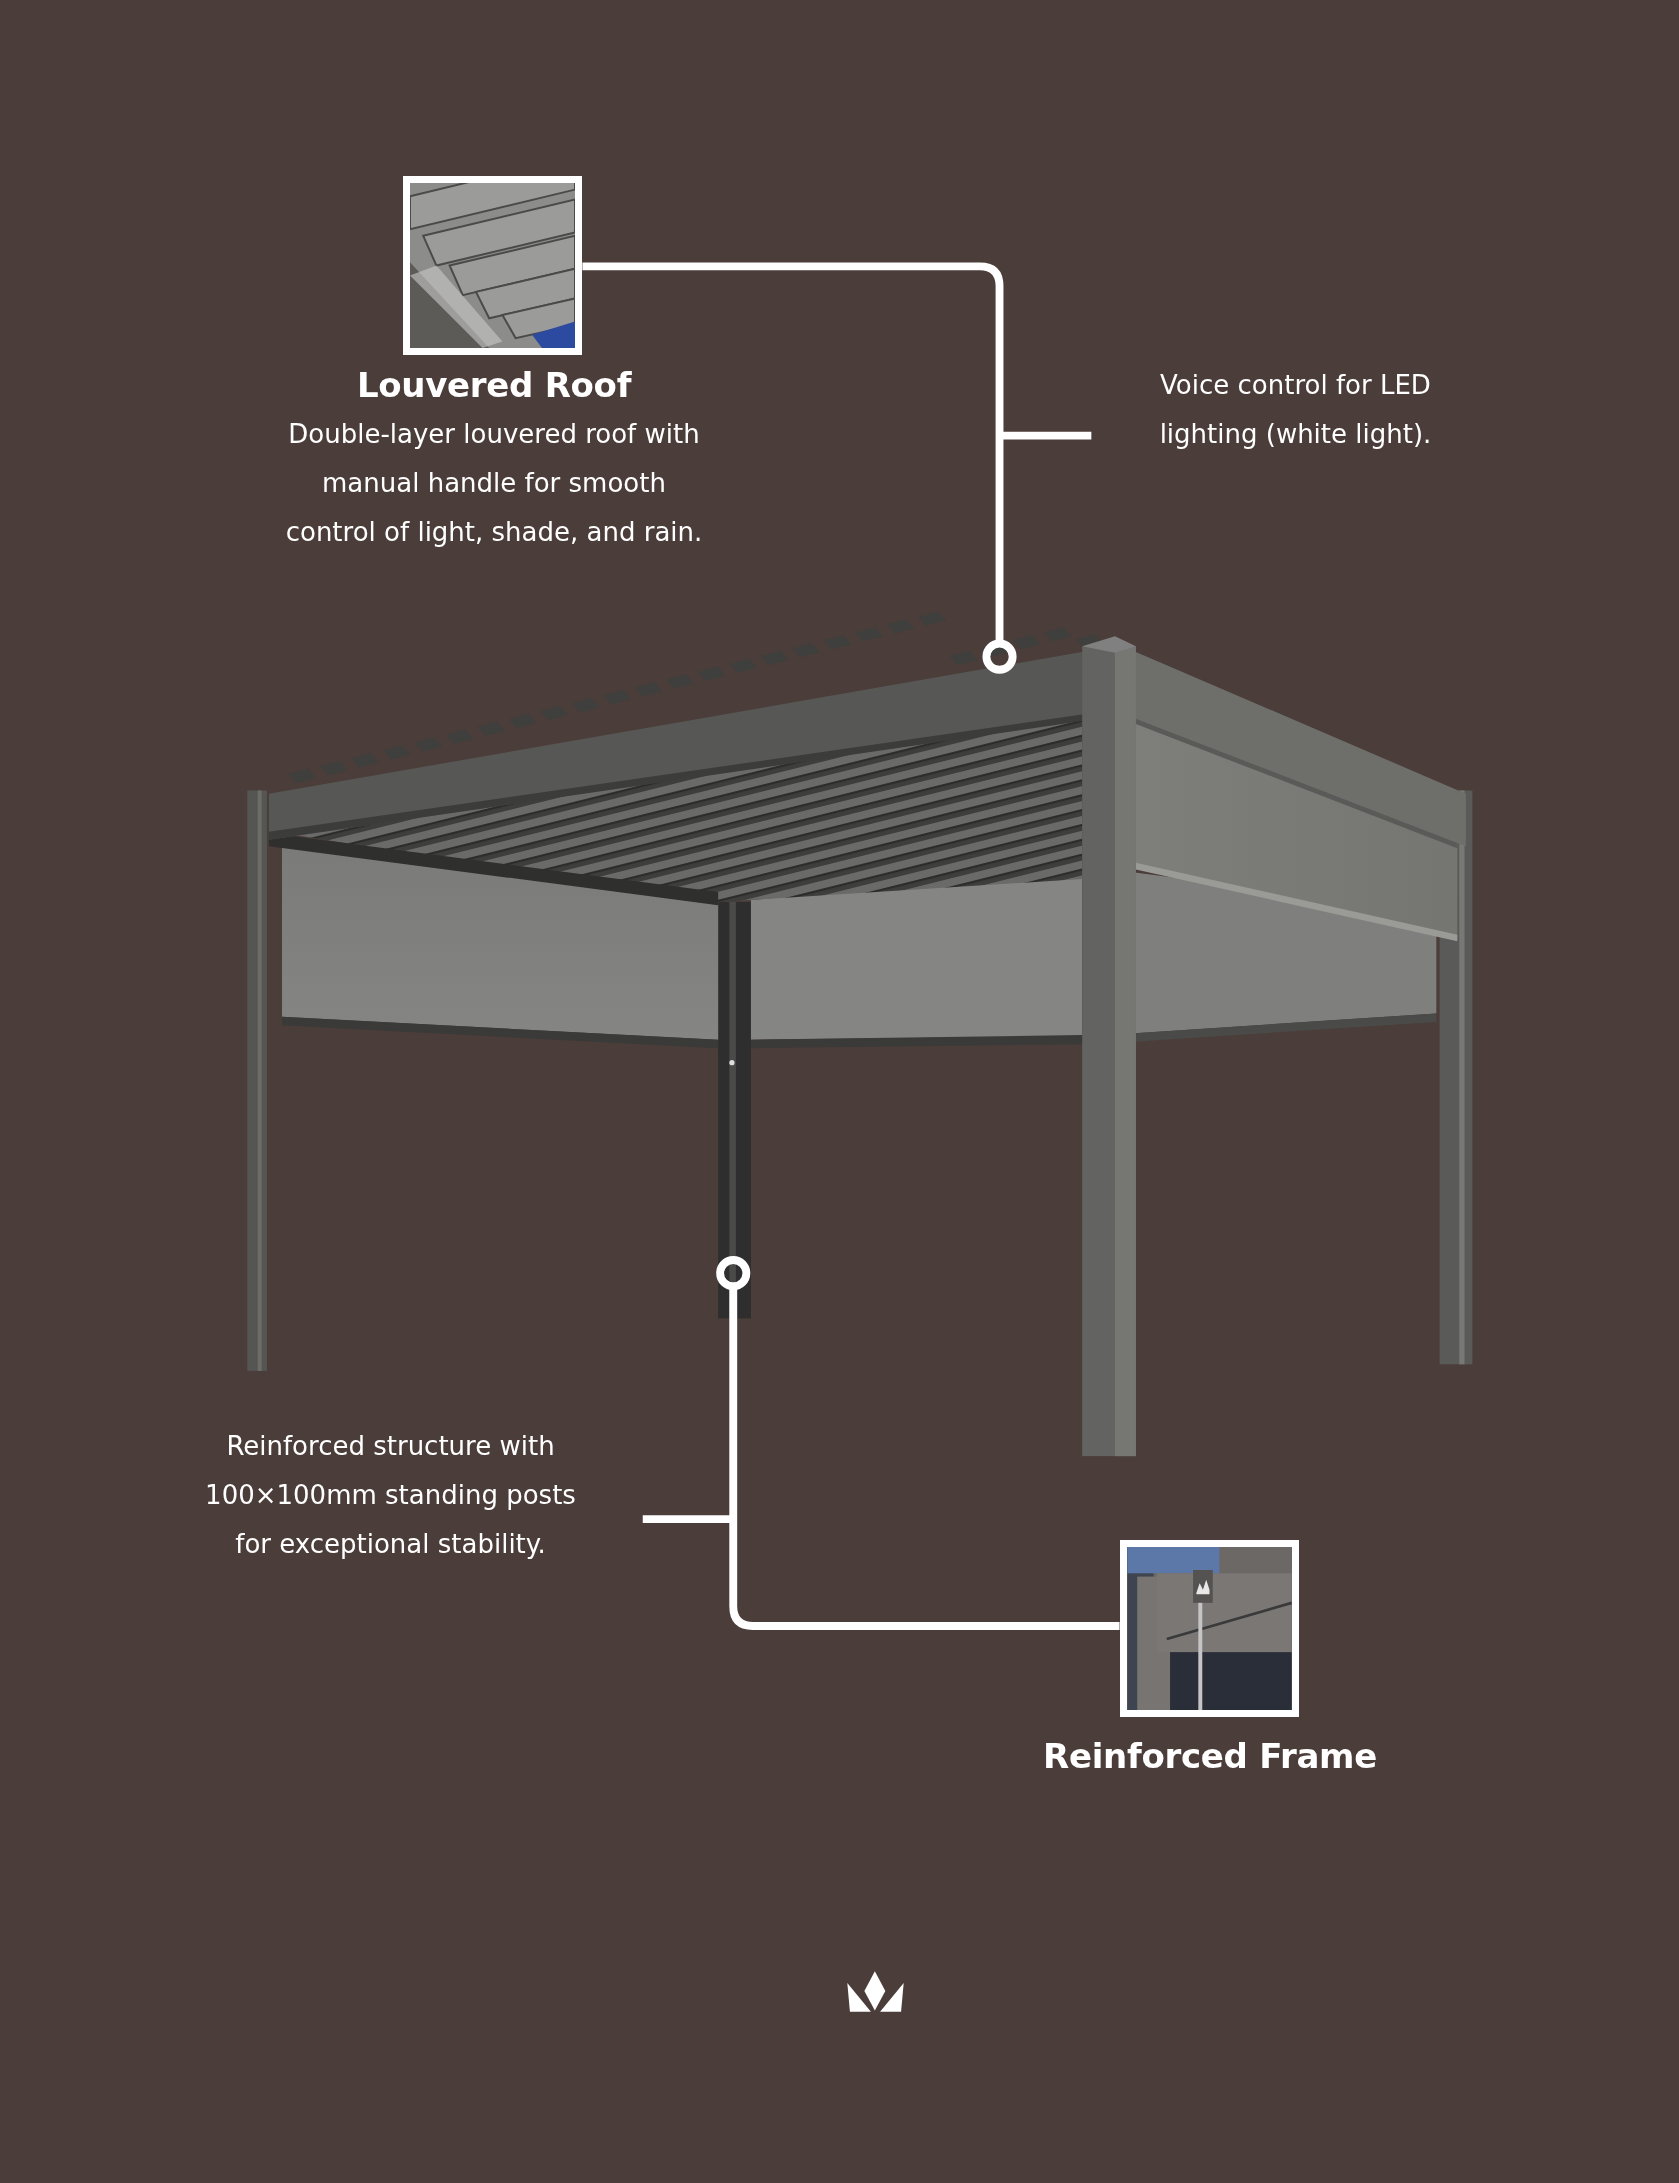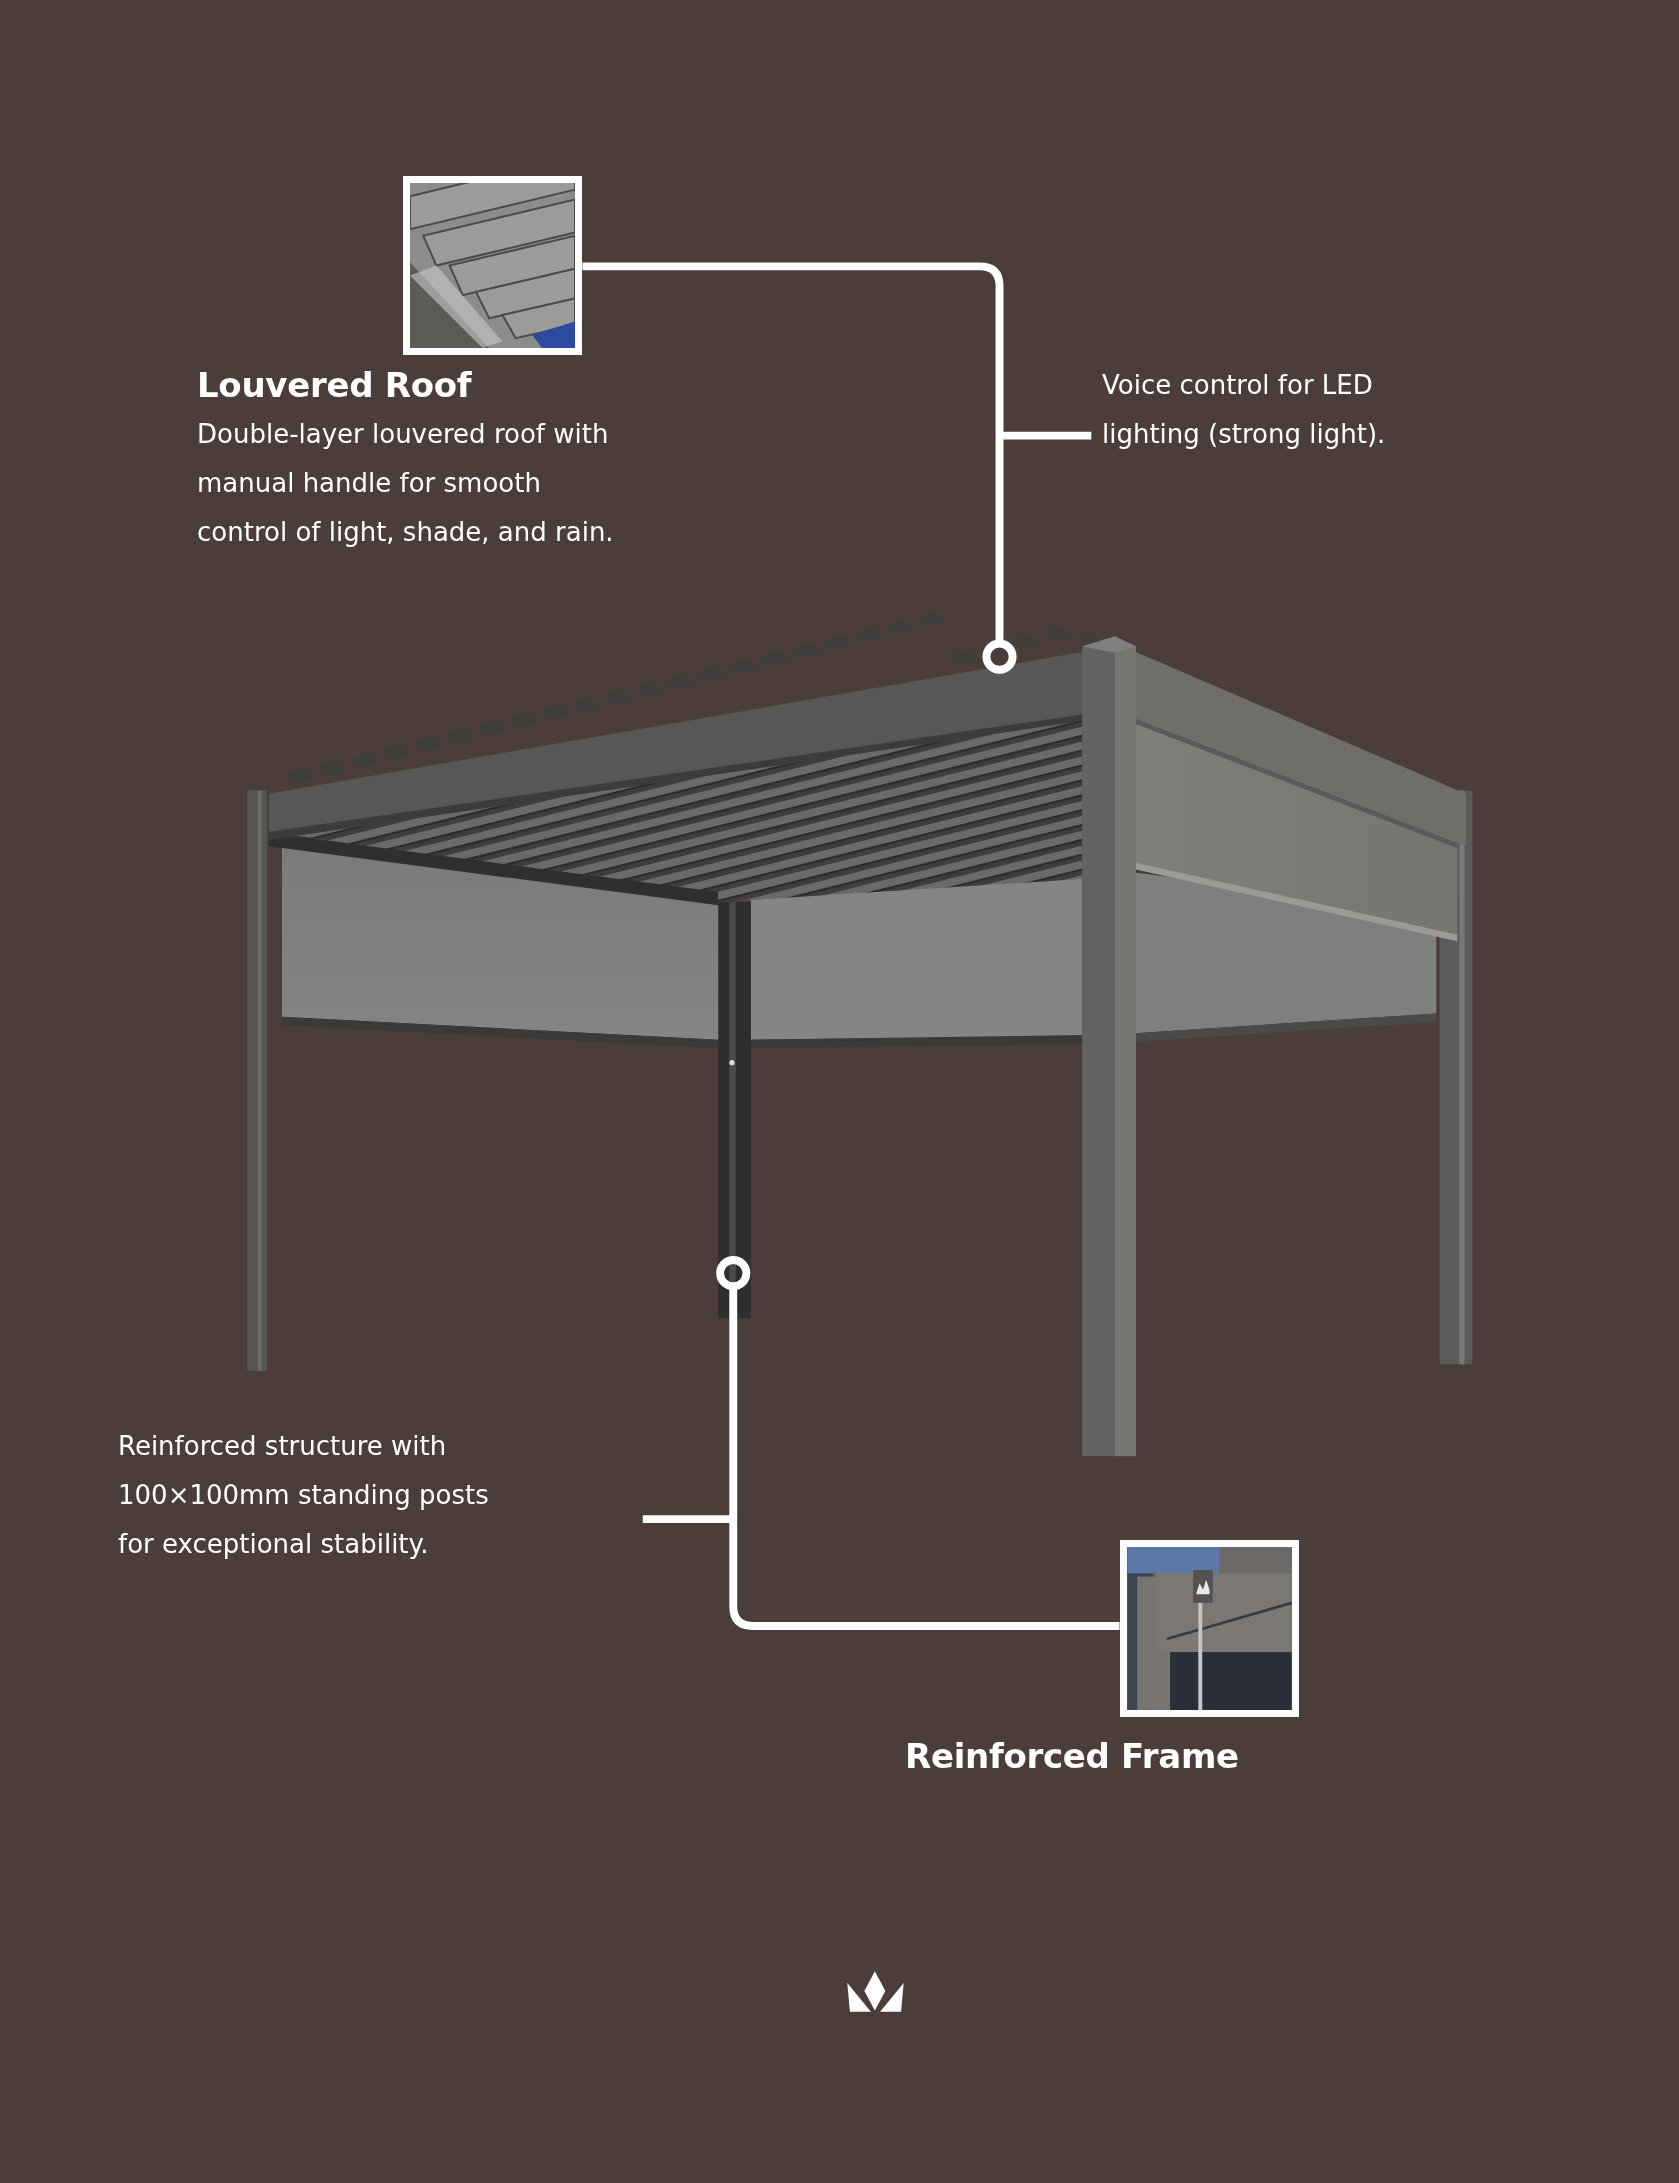--- a/index.html
+++ b/index.html
@@ -5,21 +5,21 @@
   html, body { margin: 0; padding: 0; }
   body {
     width: 1679px; height: 2183px;
     background: #4b3d39;
     position: relative; overflow: hidden;
     font-family: "DejaVu Sans", "Liberation Sans", sans-serif;
     color: #ffffff;
   }
   .art { position: absolute; left: 0; top: 0; width: 1679px; height: 2183px; }
   .feature {
-    position: absolute; 
+    position: absolute; text-align: center;
   }
   .feature .title {
     font-weight: bold; font-size: 34px; line-height: 49px; letter-spacing: -0.3px;
     display: block;
   }
   .feature .desc {
     font-size: 26px; line-height: 49px; display: block; white-space: pre-line;
     font-weight: normal;
   }
   .thumb {
@@ -161,21 +161,21 @@
 
 <div class="feature" style="left:197px; top:361px; width:594px;">
   <span class="title">Louvered Roof</span>
   <span class="desc">Double-layer louvered roof with
 manual handle for smooth
 control of light, shade, and rain.</span>
 </div>
 
 <div class="feature" style="left:1102px; top:361px; width:387px;">
   <span class="desc">Voice control for LED
-lighting (strong light).</span>
+lighting (white light).</span>
 </div>
 
 <div class="feature" style="left:118px; top:1422px; width:545px;">
   <span class="desc">Reinforced structure with
 100×100mm standing posts
 for exceptional stability.</span>
 </div>
 
 <div class="feature" style="left:905px; top:1732px; width:610px;">
   <span class="title">Reinforced Frame</span>

